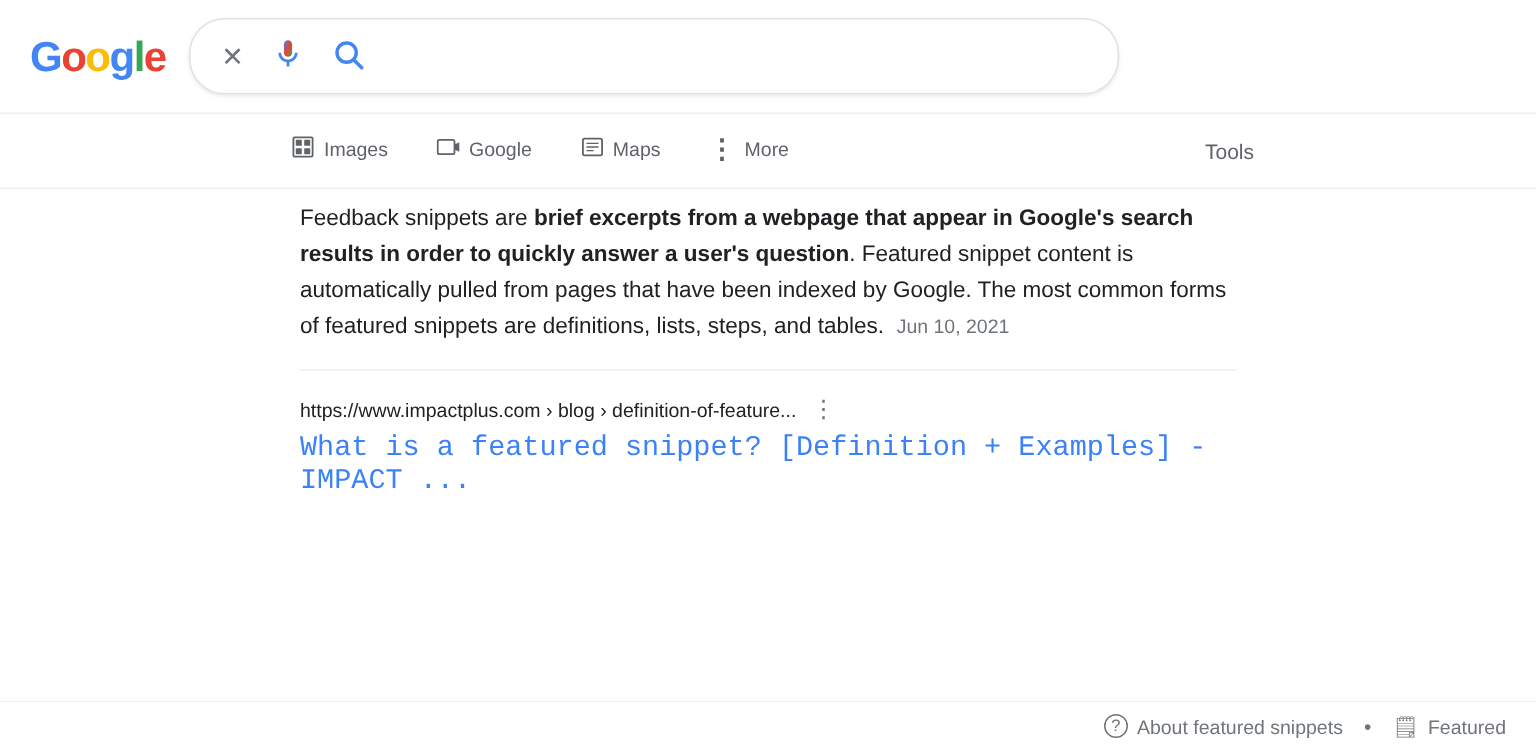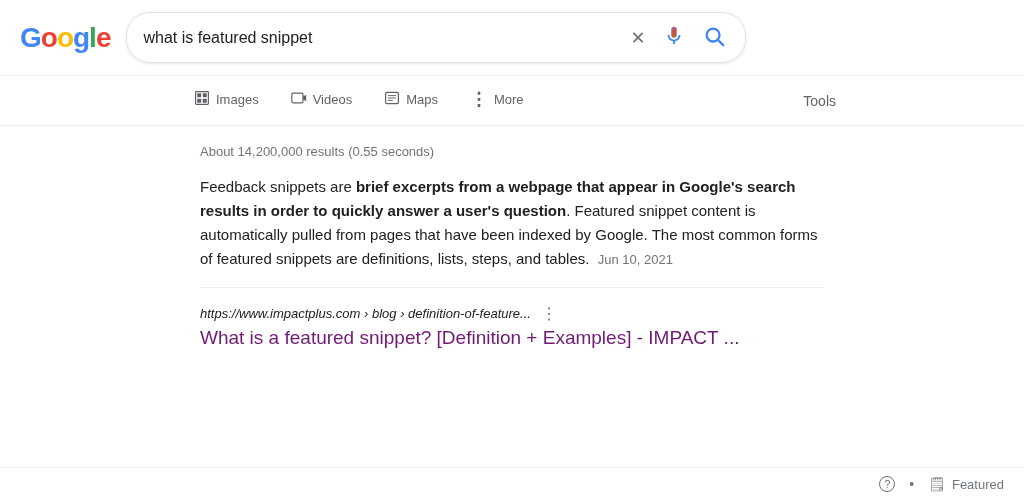--- a/index.html
+++ b/index.html
@@ -128,35 +128,35 @@
       align-items: center;
       gap: 6px;
       color: #202124;
       font-size: 13px;
       margin-top: 16px;
       margin-bottom: 4px;
     }
     .source-url .url-text {
       color: #202124;
       font-size: 13px;
-      font-style: italic;
     }
     .three-dots {
       color: #70757a;
       cursor: pointer;
       margin-left: 4px;
       font-size: 16px;
     }
     .result-title {
       font-size: 19px;
-      color: #701a75;
+      color: #3b82f6;
       text-decoration: none;
       cursor: pointer;
       display: block;
       margin-bottom: 4px;
+      font-family: Liberation Mono, monospace;
     }
     .result-meta {
       font-size: 12px;
       color: #70757a;
     }
     .bottom-bar {
       position: fixed;
       bottom: 0;
       right: 0;
       left: 0;
@@ -191,21 +191,20 @@
 <div class="header">
   <div class="logo">
     <span class="g">G</span>
       <span class="o1">o</span>
       <span class="o2">o</span>
       <span class="g2">g</span>
       <span class="l">l</span>
       <span class="e">e</span>
   </div>
   <div class="search-bar">
-    <input type="text" value="what is featured snippet" style="">
     <div class="search-icons">
       <button class="icon-btn">
         <span class="x-icon">✕</span>
       </button>
       <button class="icon-btn">
         <span>
           <svg viewBox="0 0 24 24" width="22" height="22">
             <defs>
               <linearGradient id="micGrad" x1="0%" y1="0%" x2="100%" y2="100%">
                 <stop offset="0%" style="stop-color:#4285F4"></stop>
@@ -243,42 +242,41 @@
     </span>
     <span>Images</span>
   </a>
   <a class="nav-tab">
     <span>
       <svg viewBox="0 0 20 20" width="16" height="16">
         <rect x="1" y="4" width="14" height="12" rx="1.5" fill="none" stroke="#5f6368" stroke-width="1.5"></rect>
         <polygon points="15,8 19,6 19,14 15,12" fill="#5f6368"></polygon>
       </svg>
     </span>
-    <span>Videos</span>
+    <span>Google</span>
   </a>
   <a class="nav-tab">
     <span>
       <svg viewBox="0 0 20 20" width="16" height="16">
         <rect x="2" y="3" width="16" height="14" rx="1.5" fill="none" stroke="#5f6368" stroke-width="1.5"></rect>
         <line x1="5" y1="7" x2="15" y2="7" stroke="#5f6368" stroke-width="1.2"></line>
         <line x1="5" y1="10" x2="15" y2="10" stroke="#5f6368" stroke-width="1.2"></line>
         <line x1="5" y1="13" x2="11" y2="13" stroke="#5f6368" stroke-width="1.2"></line>
       </svg>
     </span>
     <span>Maps</span>
   </a>
   <a class="nav-tab">
     <span style="font-size:18px;color:#5f6368;font-weight:bold;">⋮</span>
     <span>More</span>
   </a>
   <div class="tools-btn">Tools</div>
 </div>
 
 <div class="main">
-  <div class="result-count">About 14,200,000 results (0.55 seconds)</div>
 
   <div class="featured-snippet">
     <p class="snippet-text">
       <span>Feedback snippets are </span><strong>brief excerpts from a webpage that appear in Google's search results in order to quickly answer a user's question</strong><span>. Featured snippet content is automatically pulled from pages that have been indexed by Google. The most common forms of featured snippets are definitions, lists, steps, and tables.</span>
       &nbsp;<span class="snippet-date">Jun 10, 2021</span>
     </p>
   </div>
 
   <div class="separator"></div>
 
@@ -287,19 +285,20 @@
       <span class="url-text">https://www.impactplus.com › blog › definition-of-feature...</span>
       <span class="three-dots">⋮</span>
     </div>
     <a class="result-title" href="#">What is a featured snippet? [Definition + Examples] - IMPACT ...</a>
   </div>
 </div>
 
 <div class="bottom-bar">
   <div class="bottom-link">
     <span style="width:16px;height:16px;border-radius:50%;border:1.5px solid #70757a;display:inline-flex;align-items:center;justify-content:center;font-size:11px;color:#70757a;">?</span>
+    <span>About featured snippets</span>
   </div>
   <span class="divider-dot">•</span>
   <div class="bottom-link">
     <span style="font-size:14px;">🗒</span>
     <span>Featured</span>
   </div>
 </div>
 
 </body></html>

